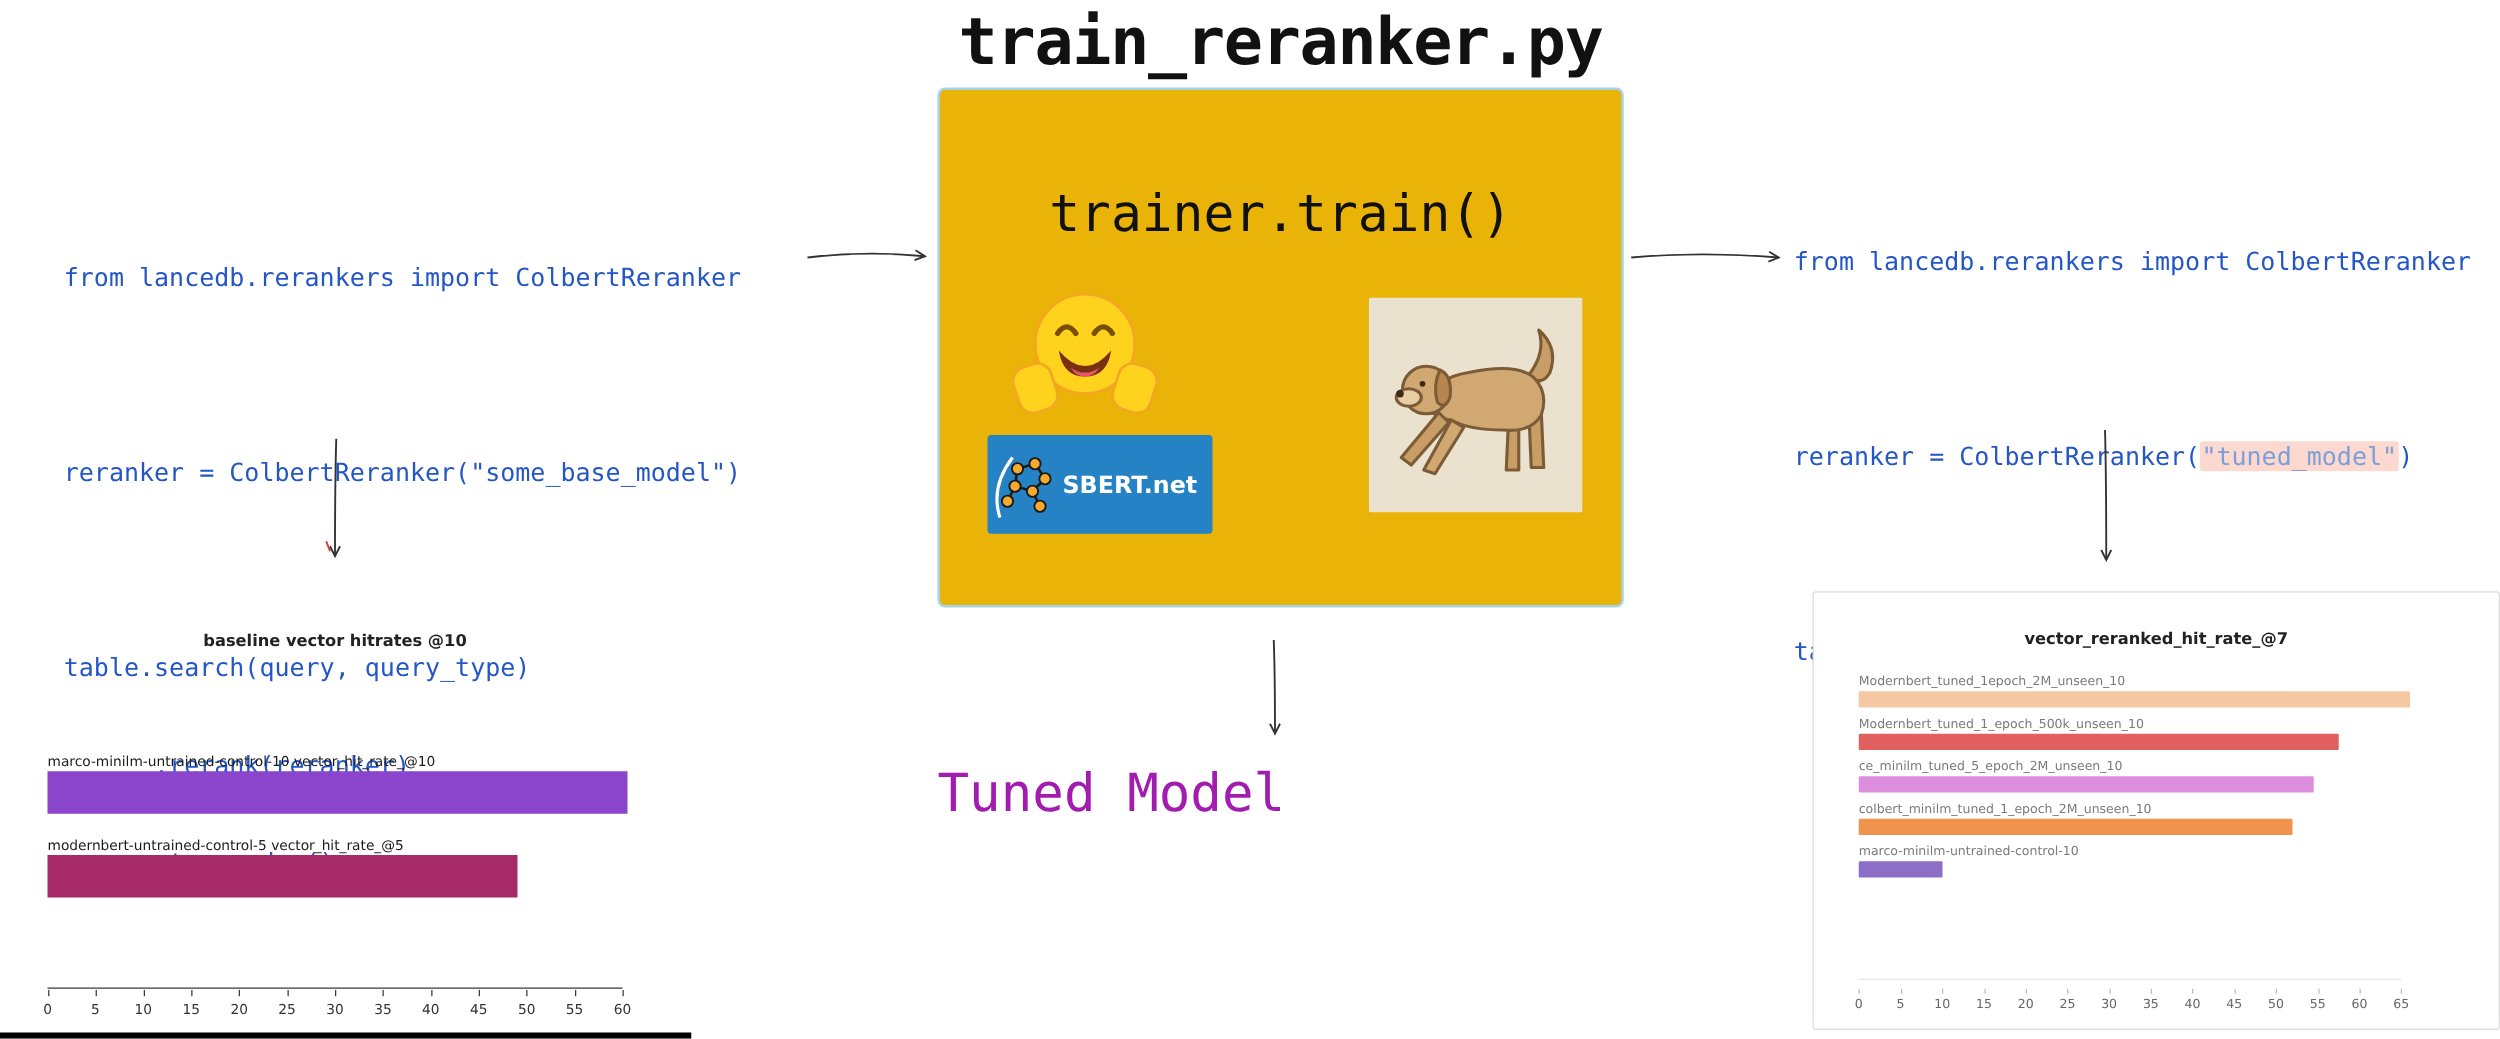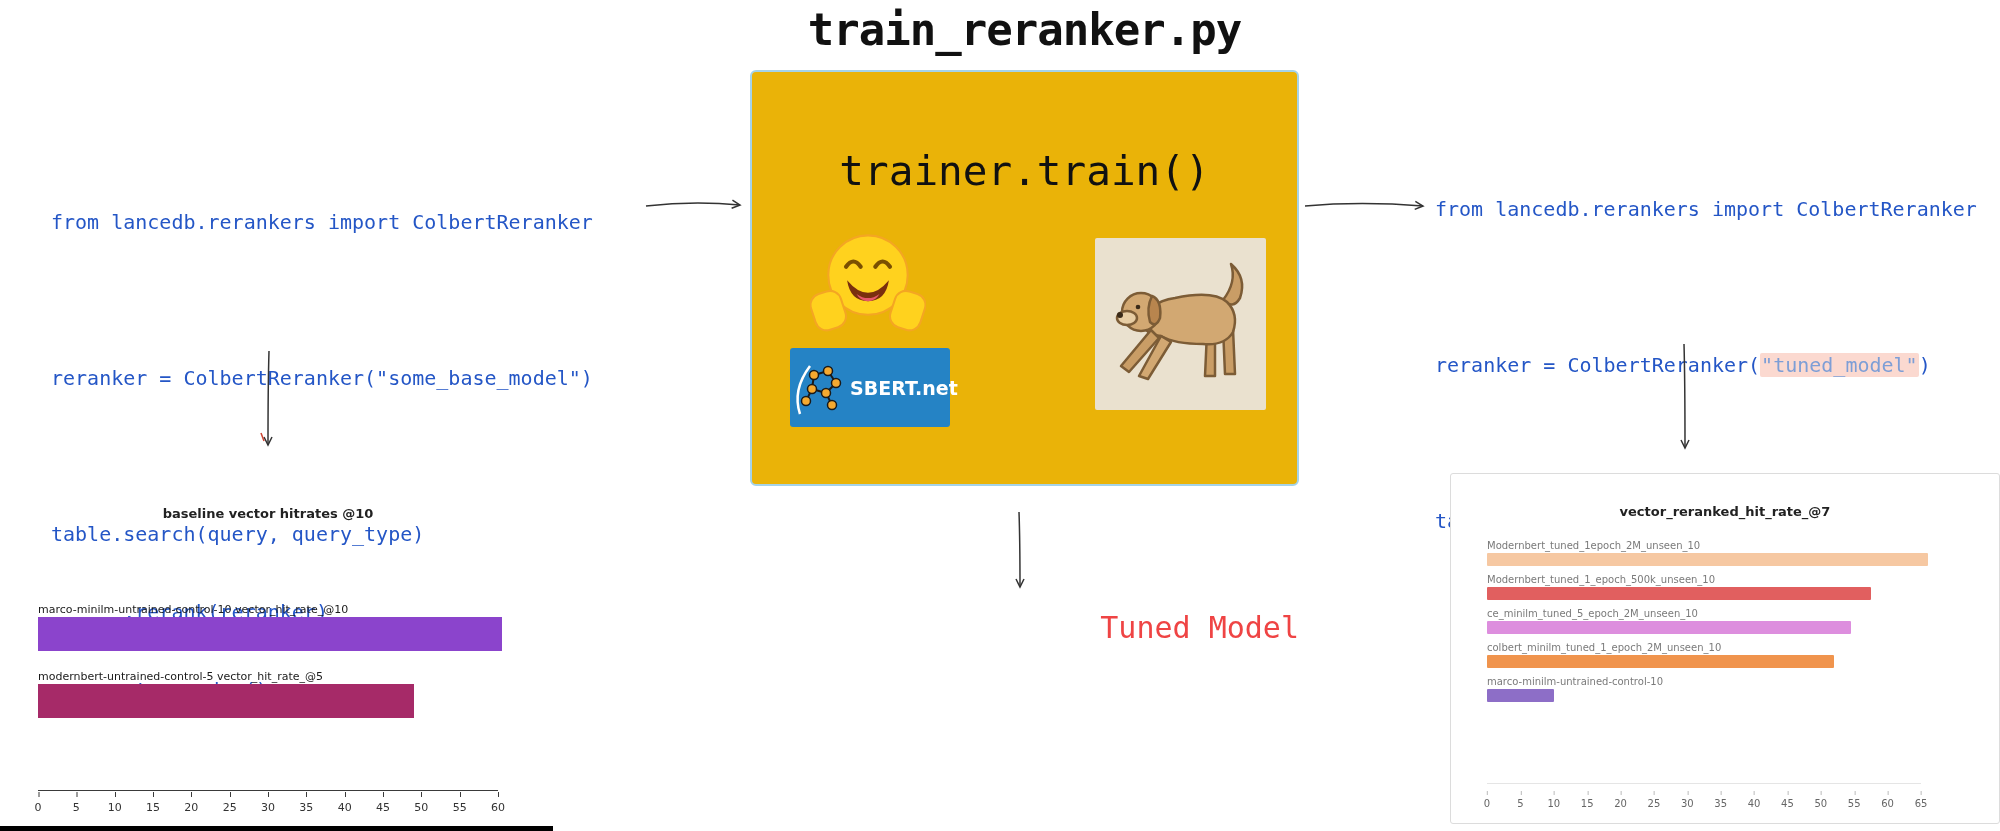--- a/index.html
+++ b/index.html
@@ -6,21 +6,21 @@
   html,body { width:2000px; height:831px; }
   body {
     position:relative; background:#ffffff; overflow:hidden;
     font-family:"DejaVu Sans", sans-serif;
   }
 
   
   .page-title {
     position:absolute; left:750px; top:4px; width:549px; text-align:center;
     font-family:"DejaVu Sans Mono", monospace; font-weight:bold;
-    font-size:44px; color:#111; letter-spacing:-1px; white-space:nowrap;
+    font-size:52px; color:#111; letter-spacing:-1px; white-space:nowrap;
   }
 
   
   .code {
     position:absolute; font-family:"DejaVu Sans Mono", monospace;
     font-size:20px; line-height:26px; color:#2456c6; white-space:pre;
   }
   .left-code  { left:51px;  top:157px; }
   .right-code { left:1435px; top:144px; }
   .code .gap { height:26px; }
@@ -31,33 +31,33 @@
     position:absolute; left:750px; top:70px; width:549px; height:416px;
     background:#eab308; border:2px solid #a5d3e8; border-radius:6px;
   }
   .trainer-label {
     position:absolute; left:0; top:75px; width:100%; text-align:center;
     font-family:"DejaVu Sans Mono", monospace; font-size:41px; color:#111;
     white-space:nowrap;
   }
   .hf-logo  { position:absolute; left:58px;  top:155px; width:116px; height:115px; }
   .sbert-logo {
-    position:absolute; left:38px; top:276px; width:160px; height:79px;
+    position:absolute; left:38px; top:276px; width:180px; height:79px;
     background:#2583c5; border-radius:3px; display:flex; align-items:center;
   }
   .sbert-logo svg { width:62px; height:79px; flex:0 0 auto; }
   .sbert-text {
     color:#fff; font-weight:bold; font-size:19px; letter-spacing:0;
     font-family:"DejaVu Sans", sans-serif; margin-left:-2px;
   }
   .dog-img { position:absolute; left:343px; top:166px; width:171px; height:172px; border-radius:2px; }
 
   .tuned-label {
-    position:absolute; left:750px; top:610px; width:549px; text-align:right;
-    font-family:"DejaVu Sans Mono", monospace; font-size:30px; color:#ef4444;
+    position:absolute; left:750px; top:610px; width:549px; text-align:left;
+    font-family:"DejaVu Sans Mono", monospace; font-size:42px; color:#a21caf;
     white-space:nowrap;
   }
 
   
   .chart-title { font-weight:bold; color:#222; white-space:nowrap; }
 
   .chart-left { position:absolute; left:38px; top:505px; width:470px; }
   .chart-left .chart-title { width:460px; text-align:center; font-size:13px; line-height:17px; }
   .chart-left .plot {
     margin-top:76px; width:460px; height:193px; padding-top:5px;

